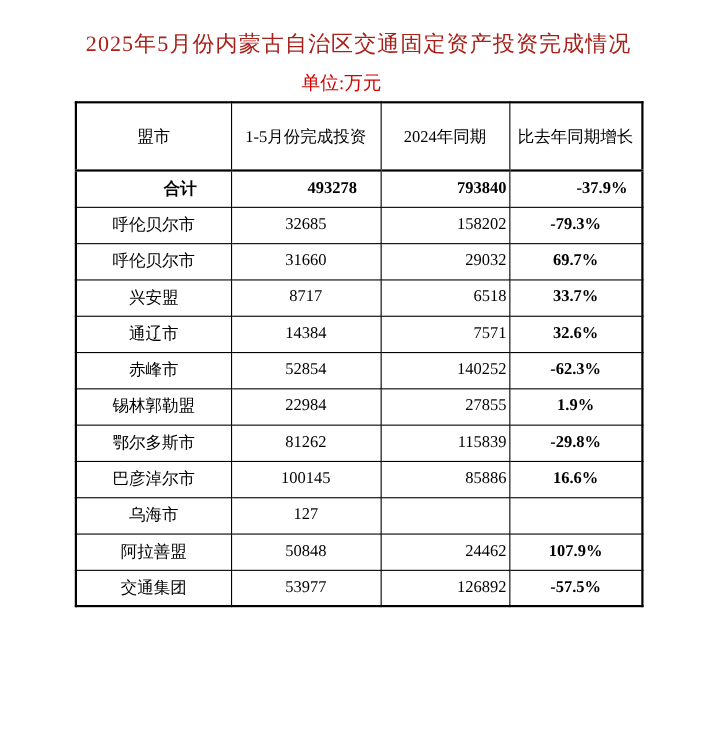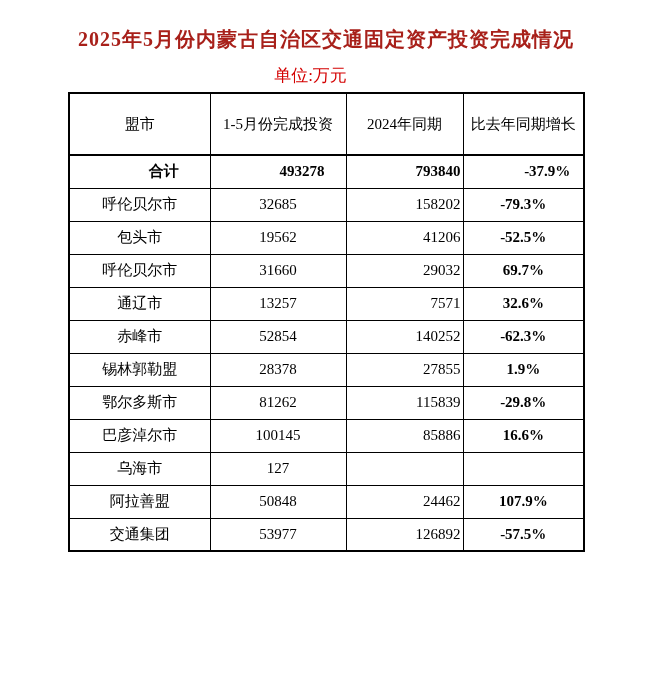--- a/index.html
+++ b/index.html
@@ -22,21 +22,21 @@
     background: var(--page-bg);
     overflow: hidden;
   }
   .doc-title {
     position: absolute;
     top: 26px;
     left: 0;
     width: 652px;
     text-align: center;
     font-size: 20px;
-    font-weight: bold;
+    font-weight: normal;
     letter-spacing: 1px;
     color: var(--title-red);
     white-space: nowrap;
   }
   .unit-label {
     position: absolute;
     top: 64px;
     left: 68px;
     width: 515px;
     text-align: center;
@@ -102,46 +102,46 @@
         <td class="c-prev">793840</td>
         <td class="c-growth">-37.9%</td>
       </tr>
       <tr>
         <td class="c-name">呼伦贝尔市</td>
         <td class="c-cur">32685</td>
         <td class="c-prev">158202</td>
         <td class="c-growth">-79.3%</td>
       </tr>
       <tr>
-        <td class="c-name">包头市</td>
-        <td class="c-cur">19562</td>
-        <td class="c-prev">41206</td>
-        <td class="c-growth">-52.5%</td>
-      </tr>
-      <tr>
         <td class="c-name">呼伦贝尔市</td>
         <td class="c-cur">31660</td>
         <td class="c-prev">29032</td>
         <td class="c-growth">69.7%</td>
       </tr>
       <tr>
+        <td class="c-name">兴安盟</td>
+        <td class="c-cur">8717</td>
+        <td class="c-prev">6518</td>
+        <td class="c-growth">33.7%</td>
+      </tr>
+      <tr>
         <td class="c-name">通辽市</td>
-        <td class="c-cur">13257</td>
+        <td class="c-cur">14384</td>
         <td class="c-prev">7571</td>
         <td class="c-growth">32.6%</td>
       </tr>
       <tr>
         <td class="c-name">赤峰市</td>
         <td class="c-cur">52854</td>
         <td class="c-prev">140252</td>
         <td class="c-growth">-62.3%</td>
       </tr>
       <tr>
         <td class="c-name">锡林郭勒盟</td>
-        <td class="c-cur">28378</td>
+        <td class="c-cur">22984</td>
         <td class="c-prev">27855</td>
         <td class="c-growth">1.9%</td>
       </tr>
       <tr>
         <td class="c-name">鄂尔多斯市</td>
         <td class="c-cur">81262</td>
         <td class="c-prev">115839</td>
         <td class="c-growth">-29.8%</td>
       </tr>
       <tr>

